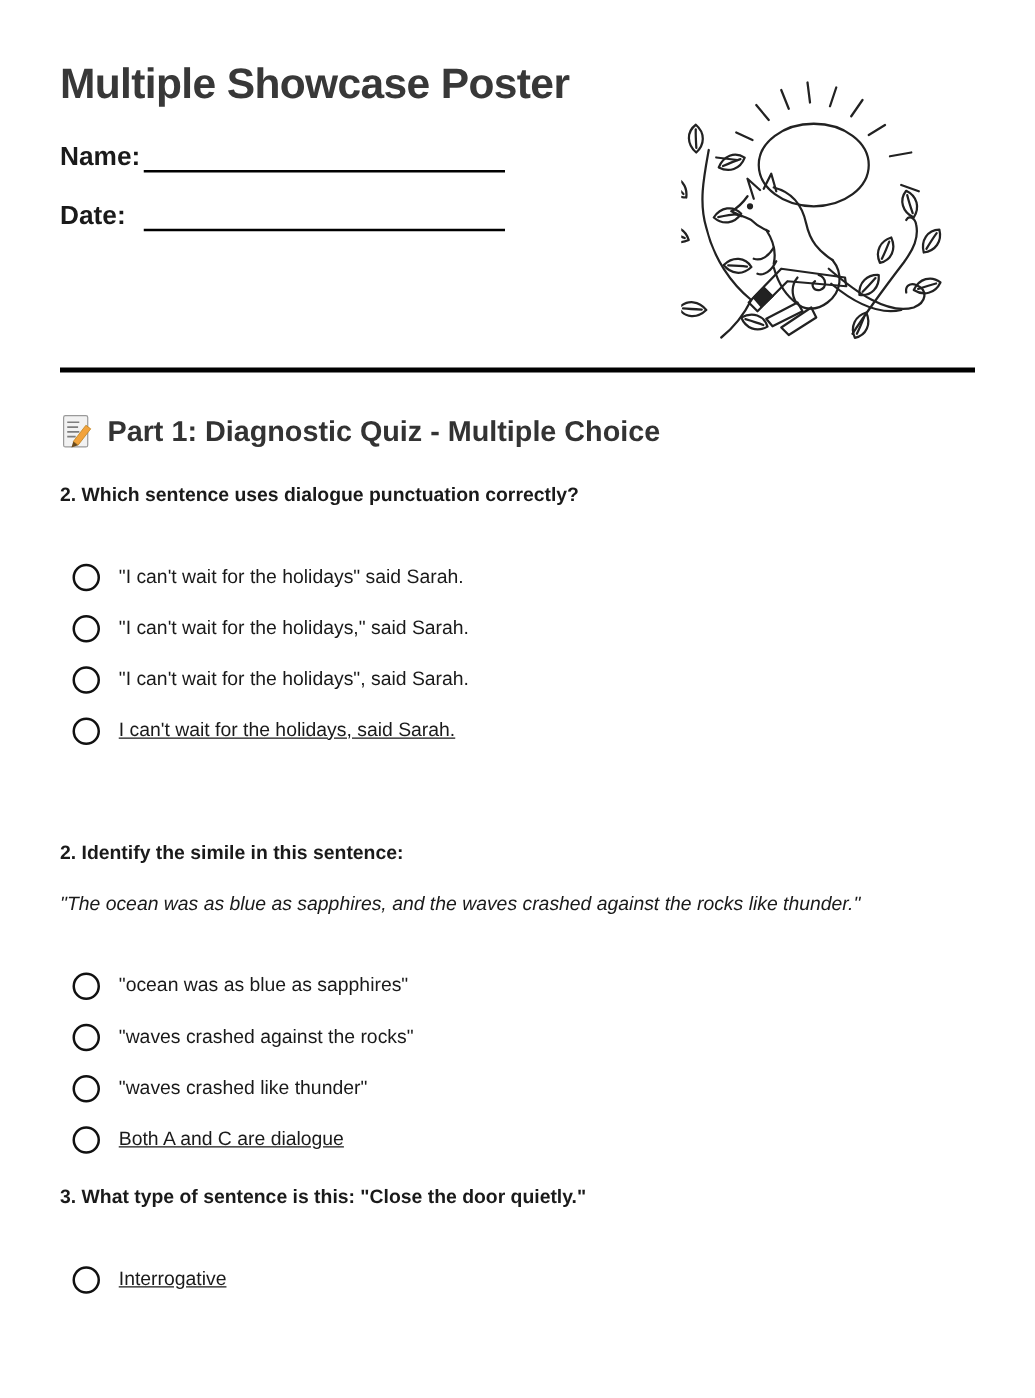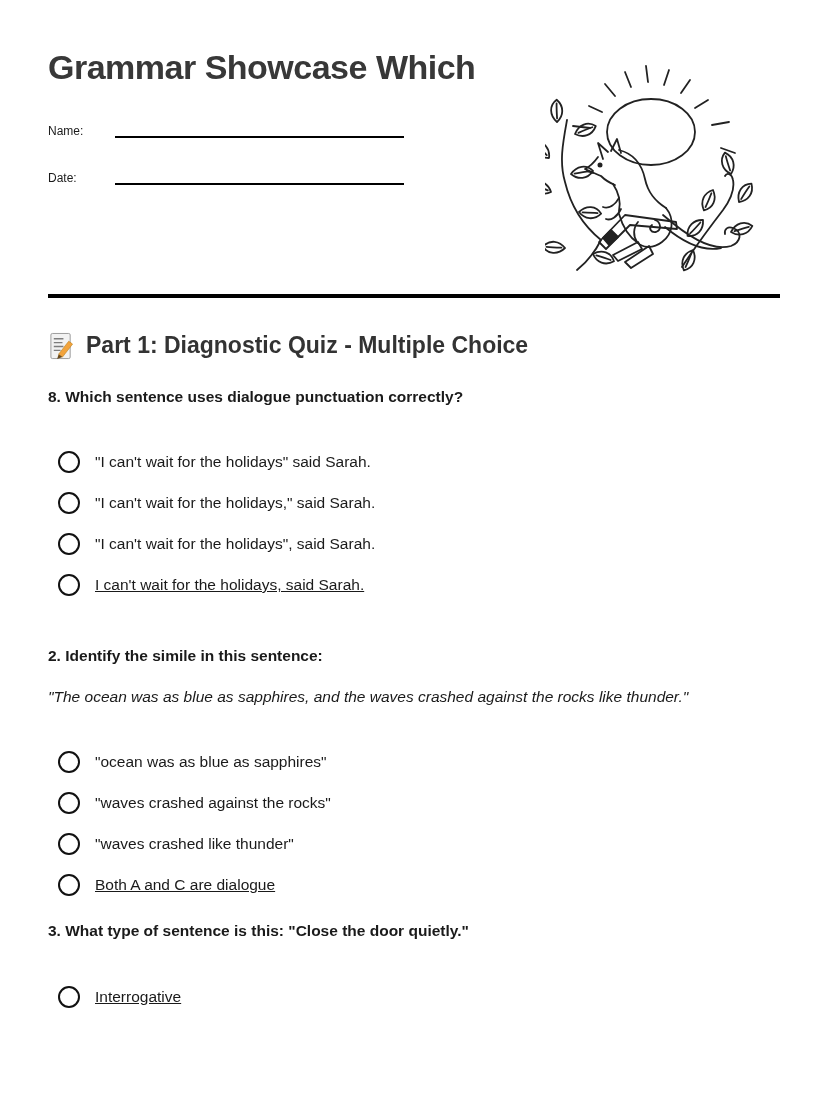--- a/index.html
+++ b/index.html
@@ -13,57 +13,57 @@
     color:#1a1a1a;
     overflow:hidden;
   }
   .page-title {
     margin:0; max-width:450px;
     font-size:34px; line-height:1.24; font-weight:bold;
     color:#383838; letter-spacing:-0.5px;
   }
   .fields { margin-top:28px; max-width:420px; }
   .field-row { display:flex; align-items:flex-end; height:22px; margin-bottom:25px; }
-  .field-label { font-size:12px; font-weight:normal; width:67px; flex:none; }
+  .field-label { font-size:21px; font-weight:bold; width:67px; flex:none; }
   .write-line {
     width:289px; height:20px; flex:none;
     border-bottom:2px solid #000;
     font-size:15px;
   }
   .illustration { position:absolute; left:545px; top:62px; }
   .divider { border:none; border-top:4px solid #000; margin:109px 0 0 0; width:732px; }
   .section-heading {
-    display:flex; align-items:flex-end; gap:11px;
+    display:flex; align-items:flex-start; gap:11px;
     margin:33px 0 0 0;
     font-size:23px; font-weight:bold; color:#333333; line-height:1.3;
   }
   .memo-icon { flex:none; width:27px; height:29px; }
   .question-title { margin:0; font-size:15.5px; font-weight:bold; line-height:1.15; }
   .q1-title { margin-top:27px; }
-  .q2-title { margin-top:51px; }
+  .q2-title { margin-top:78px; }
   .q3-title { margin-top:26px; }
   .quote { margin:23px 0 0 0; font-size:15.5px; font-style:italic; line-height:1.2; }
   .options { margin-top:45px; }
   .options-3 { margin-top:46px; }
   .option { display:flex; align-items:center; margin:0 0 19px 10px; }
   .option:last-child { margin-bottom:0;text-decoration:underline; }
   .radio {
     flex:none; width:22px; height:22px; box-sizing:border-box;
     border:2.5px solid #111; border-radius:50%;
     margin-right:15px; background:#fff; cursor:pointer;
   }
   .option-label { font-size:15.5px; line-height:1.2; }
   svg.lineart { stroke:#222; fill:none; stroke-width:1.8; stroke-linecap:round; stroke-linejoin:round; }
 </style>
 </head>
 <body>
 
 <div class="page">
 
-  <h1 class="page-title">Grammar Showcase Which</h1>
+  <h1 class="page-title">Multiple Showcase Poster</h1>
 
   <div class="fields">
     <div class="field-row">
       <span class="field-label">Name:</span>
       <span class="write-line"></span>
     </div>
     <div class="field-row">
       <span class="field-label">Date:</span>
       <span class="write-line"></span>
     </div>
@@ -124,21 +124,21 @@
   <h2 class="section-heading">
     <svg class="memo-icon" viewBox="0 0 28 30" aria-hidden="true">
       <rect x="3" y="1.5" width="20" height="26" rx="1.5" fill="#f2f2f2" stroke="#9a9a9a" stroke-width="1"></rect>
       <path d="M6,7 h10 M6,11 h9 M6,15 h10 M6,19 h7" stroke="#7d7d7d" stroke-width="1.4" fill="none"></path>
       <polygon points="11,23 21.5,9.5 25.5,12.5 15,26" fill="#f2a33c" stroke="#b97b12" stroke-width="0.6"></polygon>
       <polygon points="11,23 15,26 9.5,28" fill="#6b4a1b"></polygon>
     </svg>
     <span>Part 1: Diagnostic Quiz - Multiple Choice</span>
   </h2>
 
-  <p class="question-title q1-title">8. Which sentence uses dialogue punctuation correctly?</p>
+  <p class="question-title q1-title">2. Which sentence uses dialogue punctuation correctly?</p>
   <div class="options">
     <div class="option">
       <span class="radio"></span>
       <span class="option-label">"I can't wait for the holidays" said Sarah.</span>
     </div>
     <div class="option">
       <span class="radio"></span>
       <span class="option-label">"I can't wait for the holidays," said Sarah.</span>
     </div>
     <div class="option">

